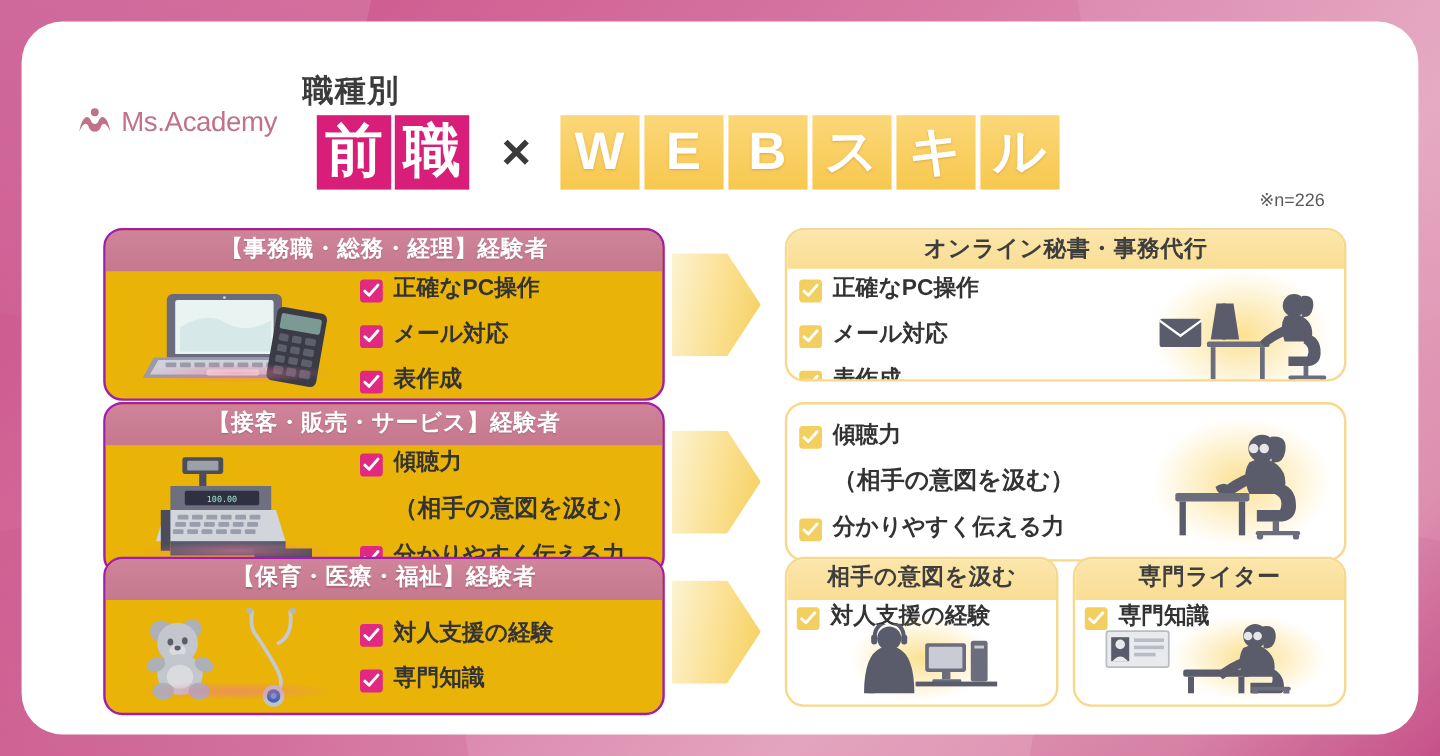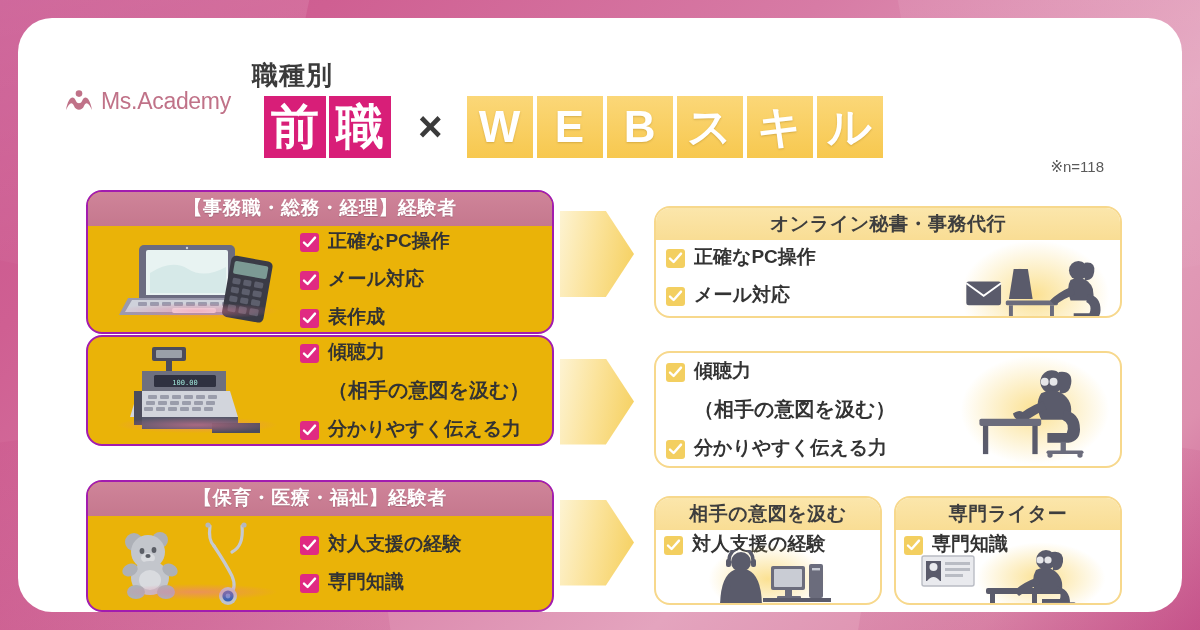--- a/index.html
+++ b/index.html
@@ -56,38 +56,38 @@
     text-shadow: 0 1px 2px rgba(150,110,20,.35);
   }
   .note { position: absolute; right: 78px; top: 140px; font-size: 15px; color: #5a5a5a; }
 
   
   .cols { position: absolute; left: 0; top: 160px; right: 0; bottom: 10px; }
 
   .row { position: absolute; left: 68px; right: 60px; display: flex; align-items: stretch; }
   .row1 { top: 12px;  height: 128px; }
   .row2 { top: 157px; height: 133px; }
-  .row3 { top: 302px; height: 125px; }
+  .row3 { top: 286px; height: 125px; }
 
   .left-col  { width: 468px; flex: none; }
   .arrow-col { width: 100px; flex: none; position: relative; }
   .right-col { flex: 1; display: flex; gap: 12px; }
 
   
   .arrow {
     position: absolute; left: 6px; top: 50%; transform: translateY(-50%);
     width: 74px; height: 86px;
     background: linear-gradient(100deg, #fdf3d2 0%, #fbe39b 45%, #f5cf5c 100%);
     clip-path: polygon(0 0, 62% 0, 100% 50%, 62% 100%, 0 100%);
   }
 
   
   .panel { border-radius: 16px; overflow: hidden; display: flex; flex-direction: column; width: 100%; }
   .panel-l { border: 2px solid #a21caf; background: #eab308; justify-content: center; }
-  .panel-r { border: 2px solid #f7d88c; background: #fff; margin-top: 16px; }
+  .panel-r { border: 2px solid #f7d88c; background: #fff; }
 
   .phead {
     height: 34px; line-height: 32px; text-align: center;
     font-size: 19px; font-weight: 700; letter-spacing: .5px;
   }
   .phead-l { background: linear-gradient(180deg,#cf8499 0%, #c5788e 100%); color: #ffffff;
              text-shadow: 0 1px 1px rgba(0,0,0,.18); }
   .phead-r { background: linear-gradient(180deg,#fbe6ab 0%, #f9dd94 100%); color: #3e3e3e; }
 
   .pbody { flex: 1; display: flex; align-items: center; position: relative; padding: 4px 10px; }
@@ -143,21 +143,21 @@
       <span class="kanji">職</span>
       <span class="xmark">×</span>
       <span class="wbox">W</span>
       <span class="wbox">E</span>
       <span class="wbox">B</span>
       <span class="wbox">ス</span>
       <span class="wbox">キ</span>
       <span class="wbox">ル</span>
     </div>
 
-    <div class="note">※n=118</div>
+    <div class="note">※n=226</div>
   </div>
 
   <div class="cols">
 
     <div class="row row1">
 
       <div class="left-col">
         <div class="panel panel-l">
           <div class="phead phead-l">【事務職・総務・経理】経験者</div>
           <div class="pbody left-body">
@@ -290,20 +290,21 @@
             </div>
           </div>
         </div>
       </div>
     </div>
 
     <div class="row row2">
 
       <div class="left-col">
         <div class="panel panel-l">
+          <div class="phead phead-l">【接客・販売・サービス】経験者</div>
           <div class="pbody left-body">
             <div class="illus left-illus">
               <div class="shadow-pink"></div>
               <svg width="190" height="96" viewBox="0 0 190 96">
                 <rect x="50" y="4" width="34" height="14" rx="2" fill="#4b4c5c"></rect>
                 <rect x="54" y="7" width="26" height="8" rx="1" fill="#9aa0a8"></rect>
                 <rect x="64" y="18" width="6" height="10" fill="#4b4c5c"></rect>
                 <path d="M40 28 h84 v20 h-84 z" fill="#6e707f"></path>
                 <rect x="52" y="32" width="62" height="12" rx="1.5" fill="#2f3140"></rect>
                 <text x="83" y="41.5" font-size="7" fill="#9fe6d8" text-anchor="middle" font-family="'DejaVu Sans Mono',monospace">100.00</text>

